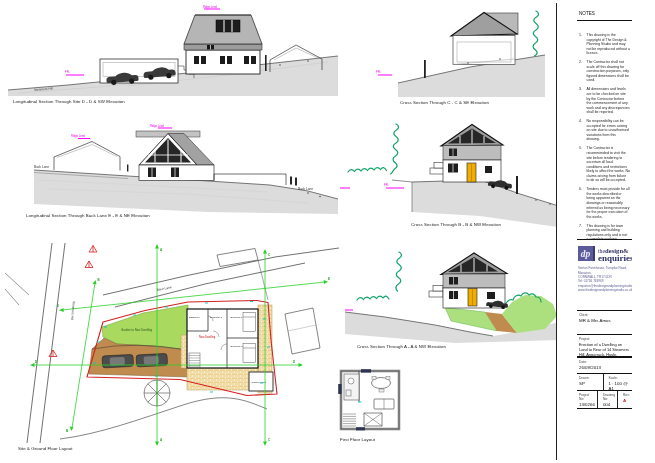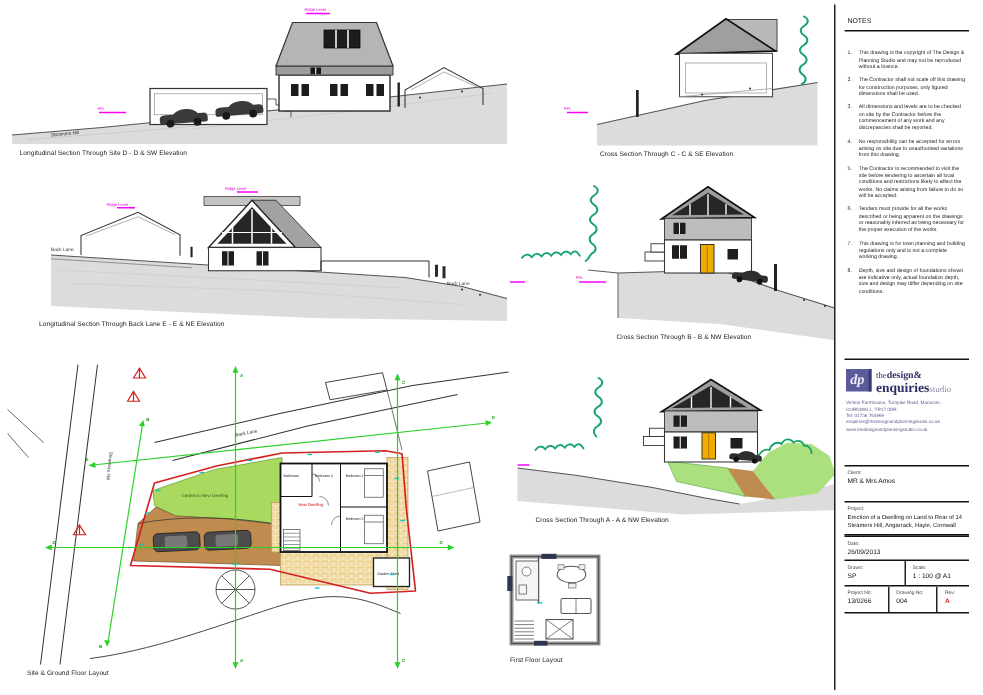--- a/index.html
+++ b/index.html
@@ -8,21 +8,21 @@
   svg.drw{position:absolute;overflow:visible}
   .cap{position:absolute;font-size:4.4px;color:#1a1a1a;white-space:nowrap;letter-spacing:.05px}
   
   .t33{font-size:3.2px;fill:#333}
   .tm{font-size:2.7px;fill:#e400e4}
   .tg{font-size:3px;fill:#1fa41f;font-weight:bold}
   .tred{font-size:2.7px;fill:#c41111}
   .troom{font-size:2.45px;fill:#222}
   .tgarden{font-size:2.9px;fill:#2d5a1f}
   
-  .right-col{position:absolute;left:556px;top:3px;width:96px;height:457px;border-left:1px solid #222;background:#fff;box-sizing:border-box;padding:0 6px}
+  .right-col{position:absolute;left:556px;top:3px;width:96px;height:457px;border-left:1px solid #222;background:#fff;box-sizing:border-box;padding:0 20px}
   .hr{border:none;border-top:1.3px solid #111;margin:0}
   .sec-notes{height:236px;overflow:hidden}
   .notes-title{font-size:4.6px;color:#111;margin:8px 2px 4px}
   .note{display:flex;gap:2.5px;font-size:3.5px;line-height:1.3;color:#222;margin:0 2px 4.5px}
   .note-n{min-width:5px;flex:none}
   .sec-logo{height:70px;overflow:hidden}
   .logo-row{display:flex;align-items:flex-start;gap:3px;margin:6px 1px 2px}
   .logo-sq{width:15px;height:15px;background:#5b5b9b;color:#ecebf7;font:italic bold 9.5px "Liberation Serif",serif;display:flex;align-items:center;justify-content:center;border-right:2.5px solid #3c3c72;flex:none}
   .logo-name{font-family:"Liberation Serif",serif;color:#2f2f63;line-height:1.1;padding-top:1px}
   .logo-l1{font-size:6.6px;font-weight:bold}

